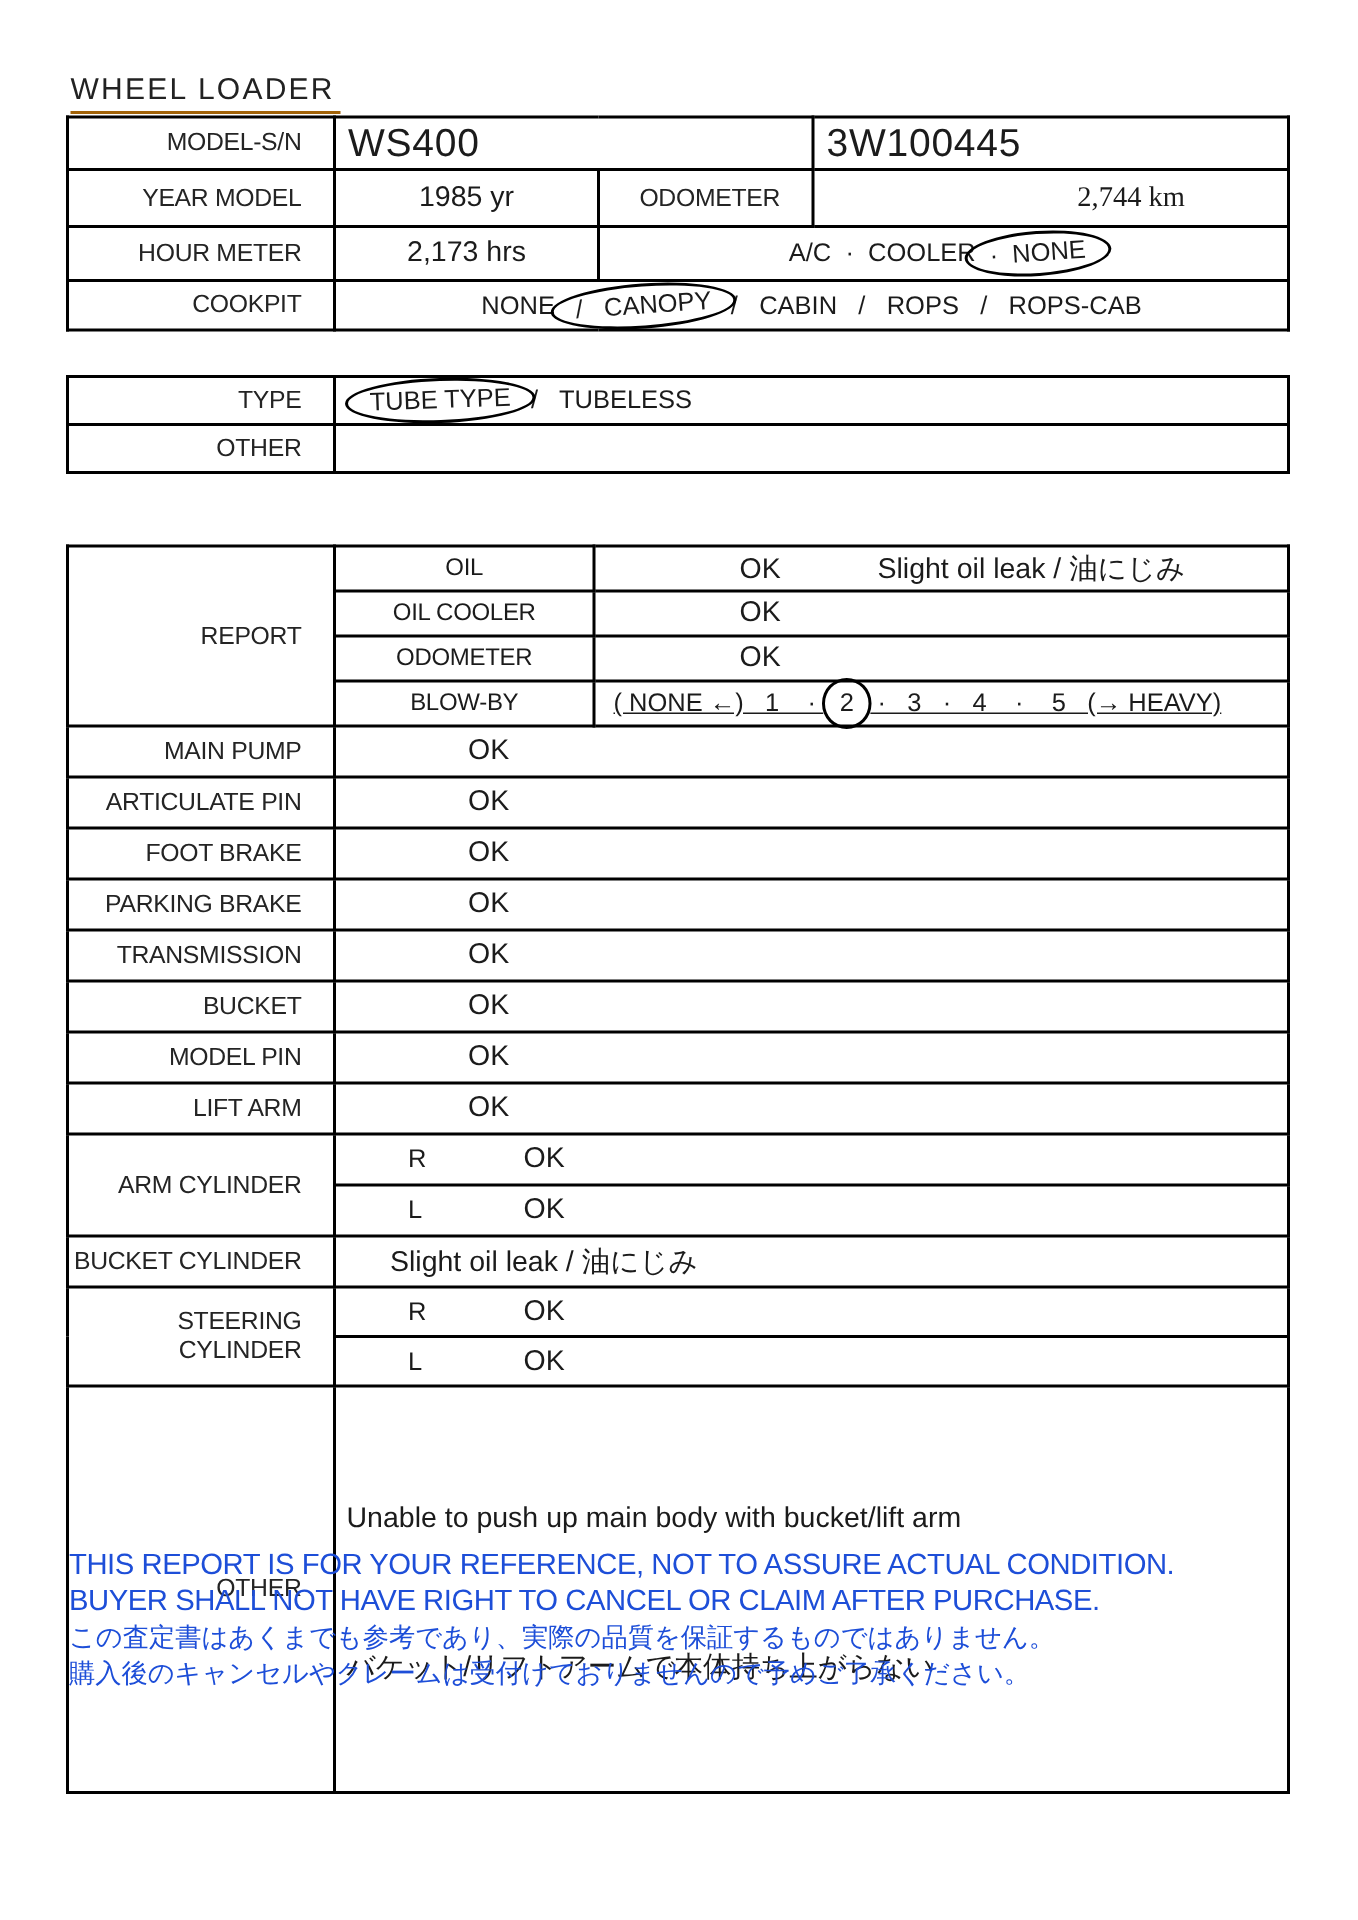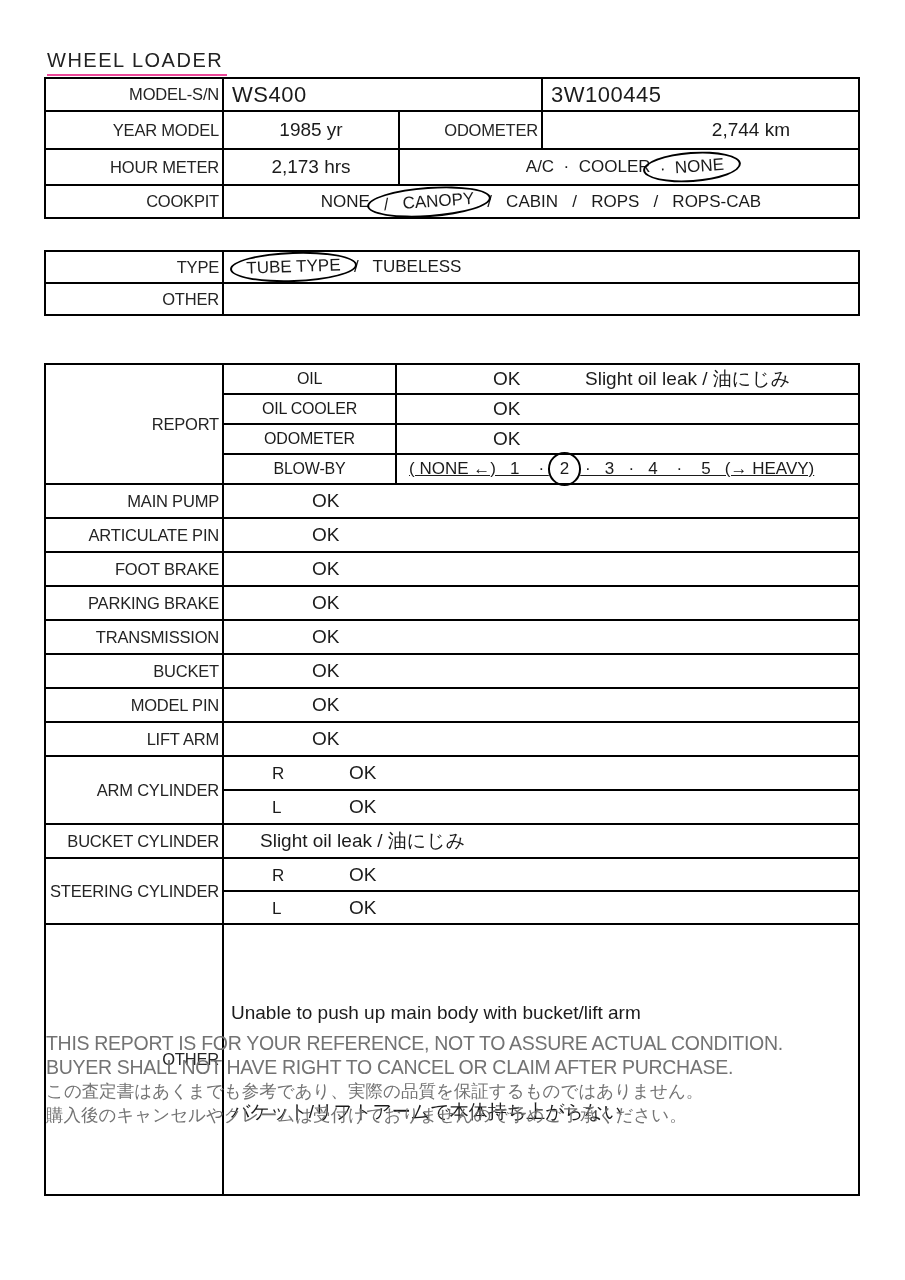--- a/index.html
+++ b/index.html
@@ -4,32 +4,32 @@
 <style>
   html,body{margin:0;padding:0;background:#fff;}
   .page{
     position:relative;width:905px;height:1280px;background:#fff;
     font-family:"Liberation Sans","DejaVu Sans",sans-serif;
     color:#1b1b1b;overflow:hidden;
   }
   .doc-title{
     position:absolute;left:47px;top:49px;
     font-size:20px;letter-spacing:1.5px;color:#222;
-    border-bottom:2px solid #ec4899;padding:0 4px 2px 0;
+    border-bottom:2px solid #a16207;padding:0 4px 2px 0;
   }
   table{border-collapse:collapse;table-layout:fixed;position:absolute;background:#fff;}
   td{border:2px solid #000;vertical-align:middle;font-size:17px;overflow:visible;}
   
   .r33{height:33px}.r38{height:38px}.r36{height:36px}.r32{height:32px}
   .r30{height:30px}.r34{height:34px}.r99{height:99px}
   
-  .lbl{text-align:right;padding-right:3px;font-size:16.5px;letter-spacing:-0.2px;color:#242424;}
-  .big{font-size:22px;text-align:left;padding-left:8px;letter-spacing:0.5px;border-radius:12px;}
+  .lbl{text-align:right;padding-right:21px;font-size:16.5px;letter-spacing:-0.2px;color:#242424;}
+  .big{font-size:26px;text-align:left;padding-left:8px;letter-spacing:0.5px;border-radius:12px;}
   .mid{font-size:19px;text-align:center;}
-  .numr{font-size:19px;text-align:right;padding-right:68px;}
+  .numr{font-size:19px;text-align:right;padding-right:68px;font-family:Liberation Serif, serif;}
   .opts{text-align:center;white-space:pre;font-size:17px;}
   .sublbl{text-align:center;font-size:16px;letter-spacing:-0.2px;}
   .val{text-align:left;font-size:19px;padding-left:40px;}
   .okmain{padding-left:88px;}
   .engok{display:inline-block;min-width:92px;margin-left:56px;}
   .note{font-size:19px;}
   .blowby{font-size:17px;padding-left:12px;white-space:pre;text-decoration:underline;}
   .rltag{display:inline-block;width:85px;padding-left:8px;box-sizing:border-box;font-size:17px;}
   .slight{padding-left:36px;}
   .otherval{vertical-align:top;padding:5px 16px 0 7px;line-height:33px;font-size:19px;white-space:pre;}
@@ -186,20 +186,20 @@
     <tr class="r99">
       <td class="lbl">OTHER</td>
       <td class="otherval" colspan="2">
         <div>Unable to push up main body with bucket/lift arm</div>
         <div>バケット/リフトアームで本体持ち上がらない</div>
       </td>
     </tr>
   </tbody>
     </table>
 
-  <div class="disclaimer" style="color: #737373;">
+  <div class="disclaimer" style="color: #1d4ed8;">
     <div class="disc-en">THIS REPORT IS FOR YOUR REFERENCE, NOT TO ASSURE ACTUAL CONDITION.</div>
     <div class="disc-en">BUYER SHALL NOT HAVE RIGHT TO CANCEL OR CLAIM AFTER PURCHASE.</div>
     <div class="disc-jp">この査定書はあくまでも参考であり、実際の品質を保証するものではありません。</div>
     <div class="disc-jp">購入後のキャンセルやクレームは受付けておりませんので予めご了承ください。</div>
   </div>
 
 </div>
 
 </body></html>

